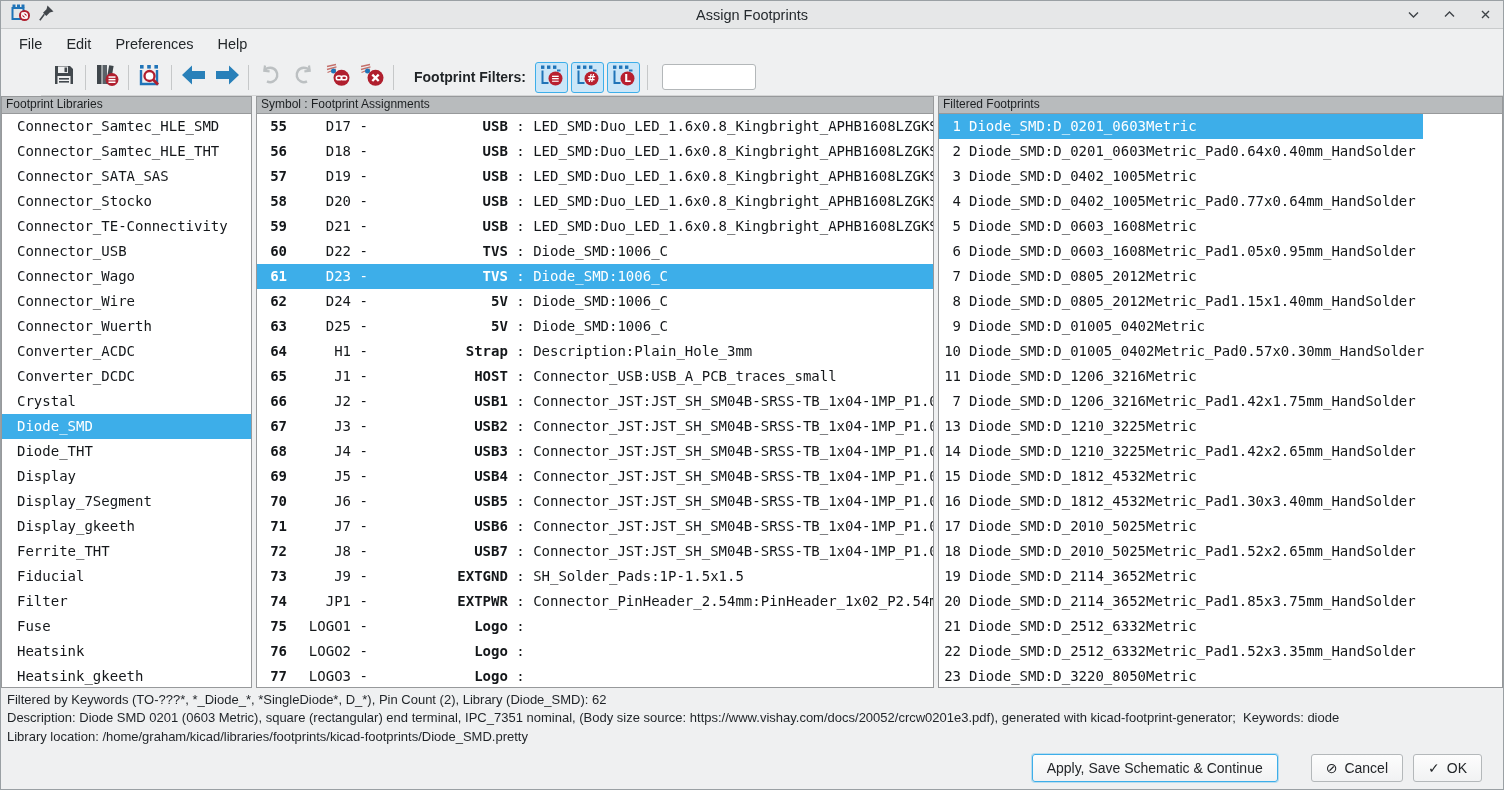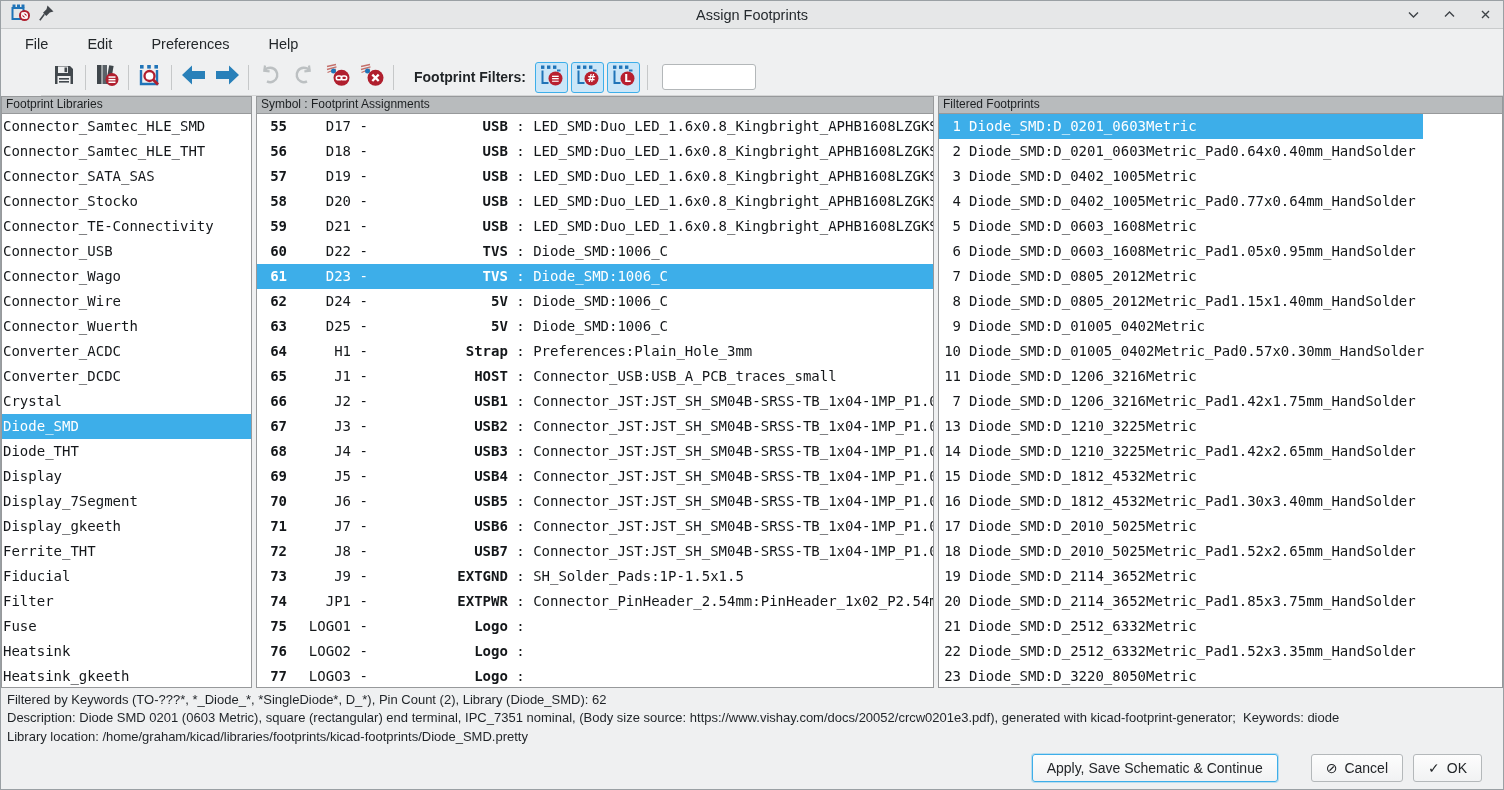--- a/index.html
+++ b/index.html
@@ -9,21 +9,21 @@
 
   
   .titlebar { height:28px; flex:none; background:#e6e7e8; border-bottom:1px solid #c9cbcc;
               display:flex; align-items:center; padding:0 10px; position:relative; }
   .titlebar-icons { display:flex; align-items:center; gap:8px; }
   .window-title { position:absolute; left:0; right:0; text-align:center; font-size:14.5px; color:#252a2e; }
   .window-controls { margin-left:auto; display:flex; align-items:center; gap:20px; z-index:2; }
   .wc-btn { width:16px; height:16px; display:flex; align-items:center; justify-content:center; cursor:default; }
 
   
-  .menubar { height:30px; flex:none; background:#eff0f1; display:flex; align-items:center; padding-left:12px;gap:15px; }
+  .menubar { height:30px; flex:none; background:#eff0f1; display:flex; align-items:center; padding-left:6px; }
   .menu-item { padding:0 12px; font-size:14.5px; line-height:30px; color:#24282b; }
 
   
   .toolbar { height:37px; flex:none; background:#eff0f1; border-bottom:1px solid #d4d5d6;
              display:flex; align-items:center; padding-left:6px;margin-left:40px; }
   .tb-btn { width:34px; height:30px; display:flex; align-items:center; justify-content:center; border-radius:3px; }
   .tb-sep { width:1px; height:25px; background:#c6c8c9; margin:0 4px; flex:none; }
   .filters-label { font-size:14px; font-weight:600; margin:0 9px 0 16px; color:#1f2326; }
   .filter-toggle { width:33px; height:31px; background:#cbe6f8; border:1px solid #3daee9; border-radius:3px;
                    margin-right:3px; display:flex; align-items:center; justify-content:center; }
@@ -35,21 +35,21 @@
   .panel { display:flex; flex-direction:column; }
   .panel-libraries   { width:251px; flex:none;border-radius:13px; }
   .panel-assignments { width:678px; flex:none; margin-left:4px; }
   .panel-footprints  { flex:1; margin-left:4px; }
   .panel-header { height:17px; flex:none; background:#b8bbbd; border:1px solid #97999b; border-bottom:none;
                   font-size:12px; line-height:15px; padding-left:4px; color:#1d2022; }
   .list { flex:1; background:#ffffff; border:1px solid #97999b; overflow:hidden;
           font-family:"DejaVu Sans Mono","Liberation Mono",monospace; font-size:14px; color:#14171a; }
   .list-row { height:25px; line-height:25px; white-space:pre; display:flex; align-items:center; }
   .list-row.selected { background:#3daee9; color:#ffffff; }
-  .lib-row  { padding-left:1px; display:block; overflow:hidden; }
+  .lib-row  { padding-left:15px; display:block; overflow:hidden; }
   
   .c-num { width:26px; text-align:right; flex:none;font-weight:bold; }
   .c-ref { width:64px; text-align:right; flex:none; }
   .c-suffix { flex:none; white-space:pre; }
   .c-val { width:140px; text-align:right; flex:none;font-weight:bold; }
   .c-sep { flex:none; white-space:pre; }
   .c-fp  { flex:1; overflow:hidden; white-space:pre; }
   .asn-row { padding-left:4px; }
   
   .fp-row { padding-left:5px; }
@@ -375,21 +375,21 @@
             <span class="c-val">5V</span>
             <span class="c-sep"> : </span>
             <span class="c-fp">Diode_SMD:1006_C</span>
           </div>
           <div class="list-row asn-row">
             <span class="c-num">64</span>
             <span class="c-ref">H1</span>
             <span class="c-suffix"> -</span>
             <span class="c-val">Strap</span>
             <span class="c-sep"> : </span>
-            <span class="c-fp">Preferences:Plain_Hole_3mm</span>
+            <span class="c-fp">Description:Plain_Hole_3mm</span>
           </div>
           <div class="list-row asn-row">
             <span class="c-num">65</span>
             <span class="c-ref">J1</span>
             <span class="c-suffix"> -</span>
             <span class="c-val">HOST</span>
             <span class="c-sep"> : </span>
             <span class="c-fp">Connector_USB:USB_A_PCB_traces_small</span>
           </div>
           <div class="list-row asn-row">

